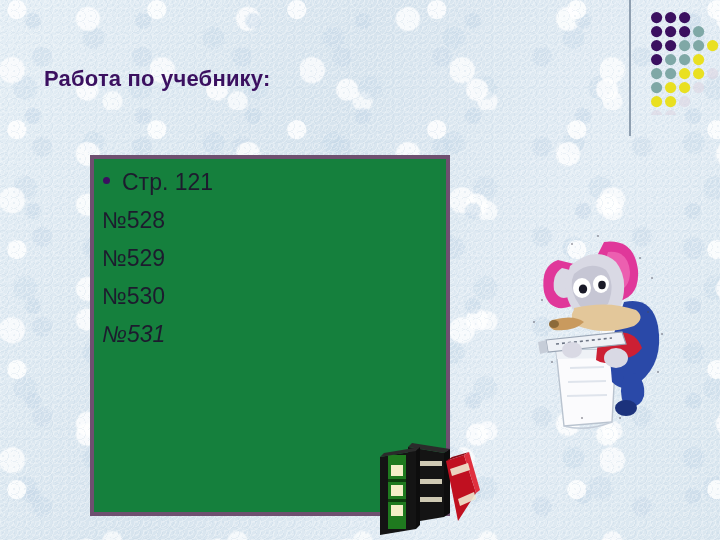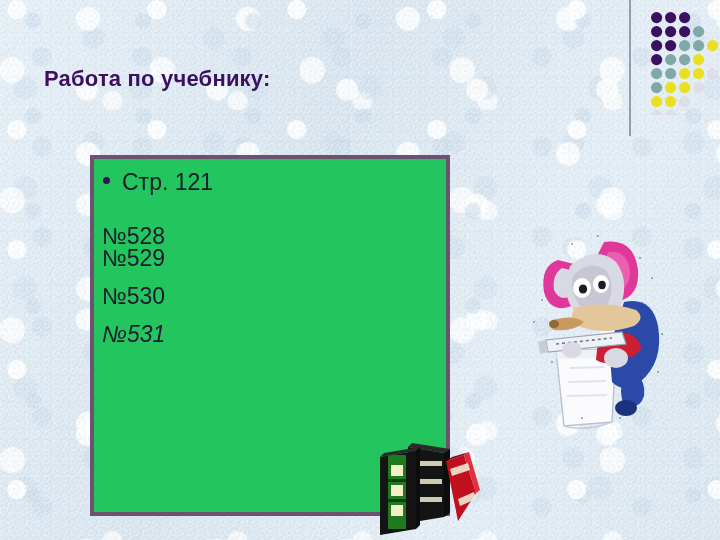--- a/index.html
+++ b/index.html
@@ -59,21 +59,21 @@
   }
 
   
   #content-box {
     position: absolute;
     left: 90px;
     top: 155px;
     width: 360px;
     height: 361px;
     box-sizing: border-box;
-    background: #22c55e;
+    background: #15803d;
     border: 4px solid #6e5070;
   }
   #content-list {
     position: absolute;
     left: 0;
     top: 0;
     width: 100%;
   }
   .bullet-line {
     position: absolute;
@@ -95,21 +95,21 @@
     top: -6px;
     flex: 0 0 auto;
   }
   .num-line {
     position: absolute;
     left: 8px;
     font-size: 23px;
     color: #1d1b2e;
     white-space: nowrap;
   }
-  .num-line.n0 { top: 48px; margin-top: 16px; }
+  .num-line.n0 { top: 48px; }
   .num-line.n1 { top: 86px; }
   .num-line.n2 { top: 124px; }
   .num-line.n3 { top: 162px; font-style: italic; }
 
   
   #books-clipart {
     position: absolute;
     left: 278px;
     top: 276px;
     width: 110px;

